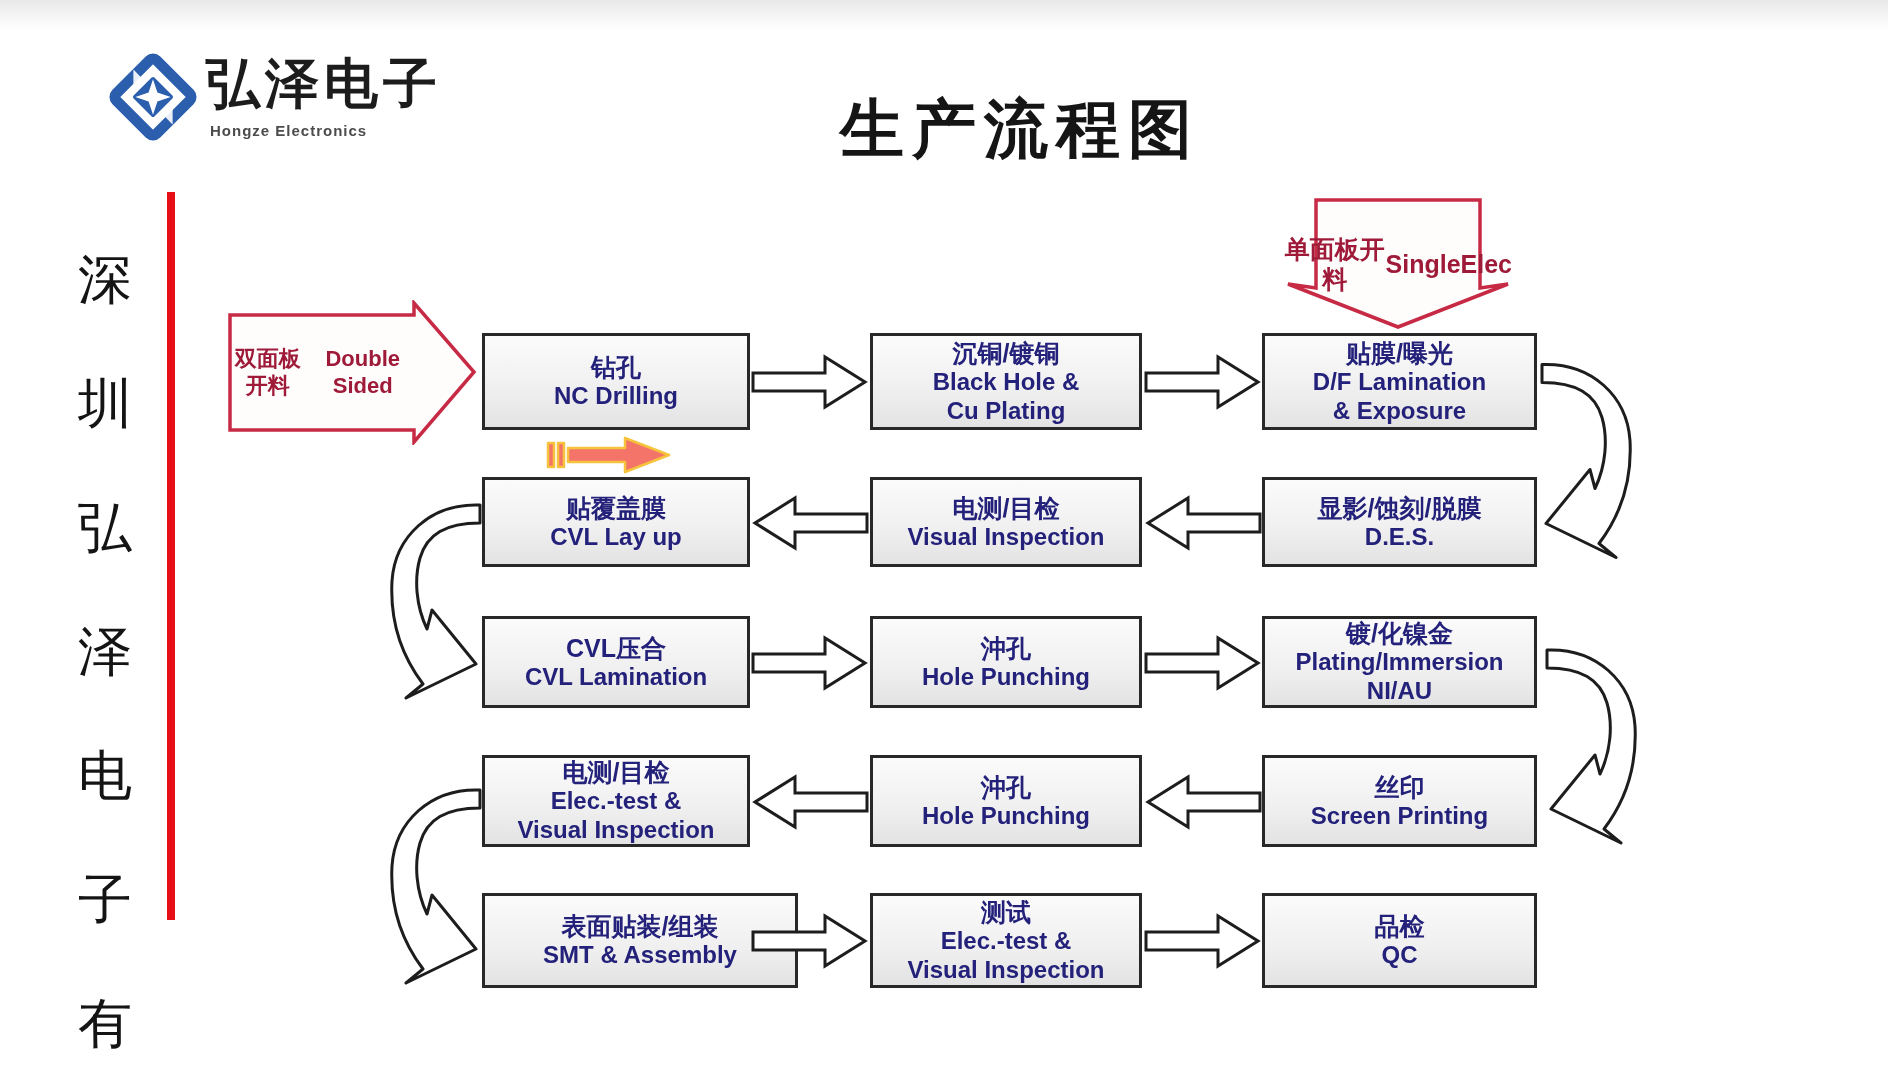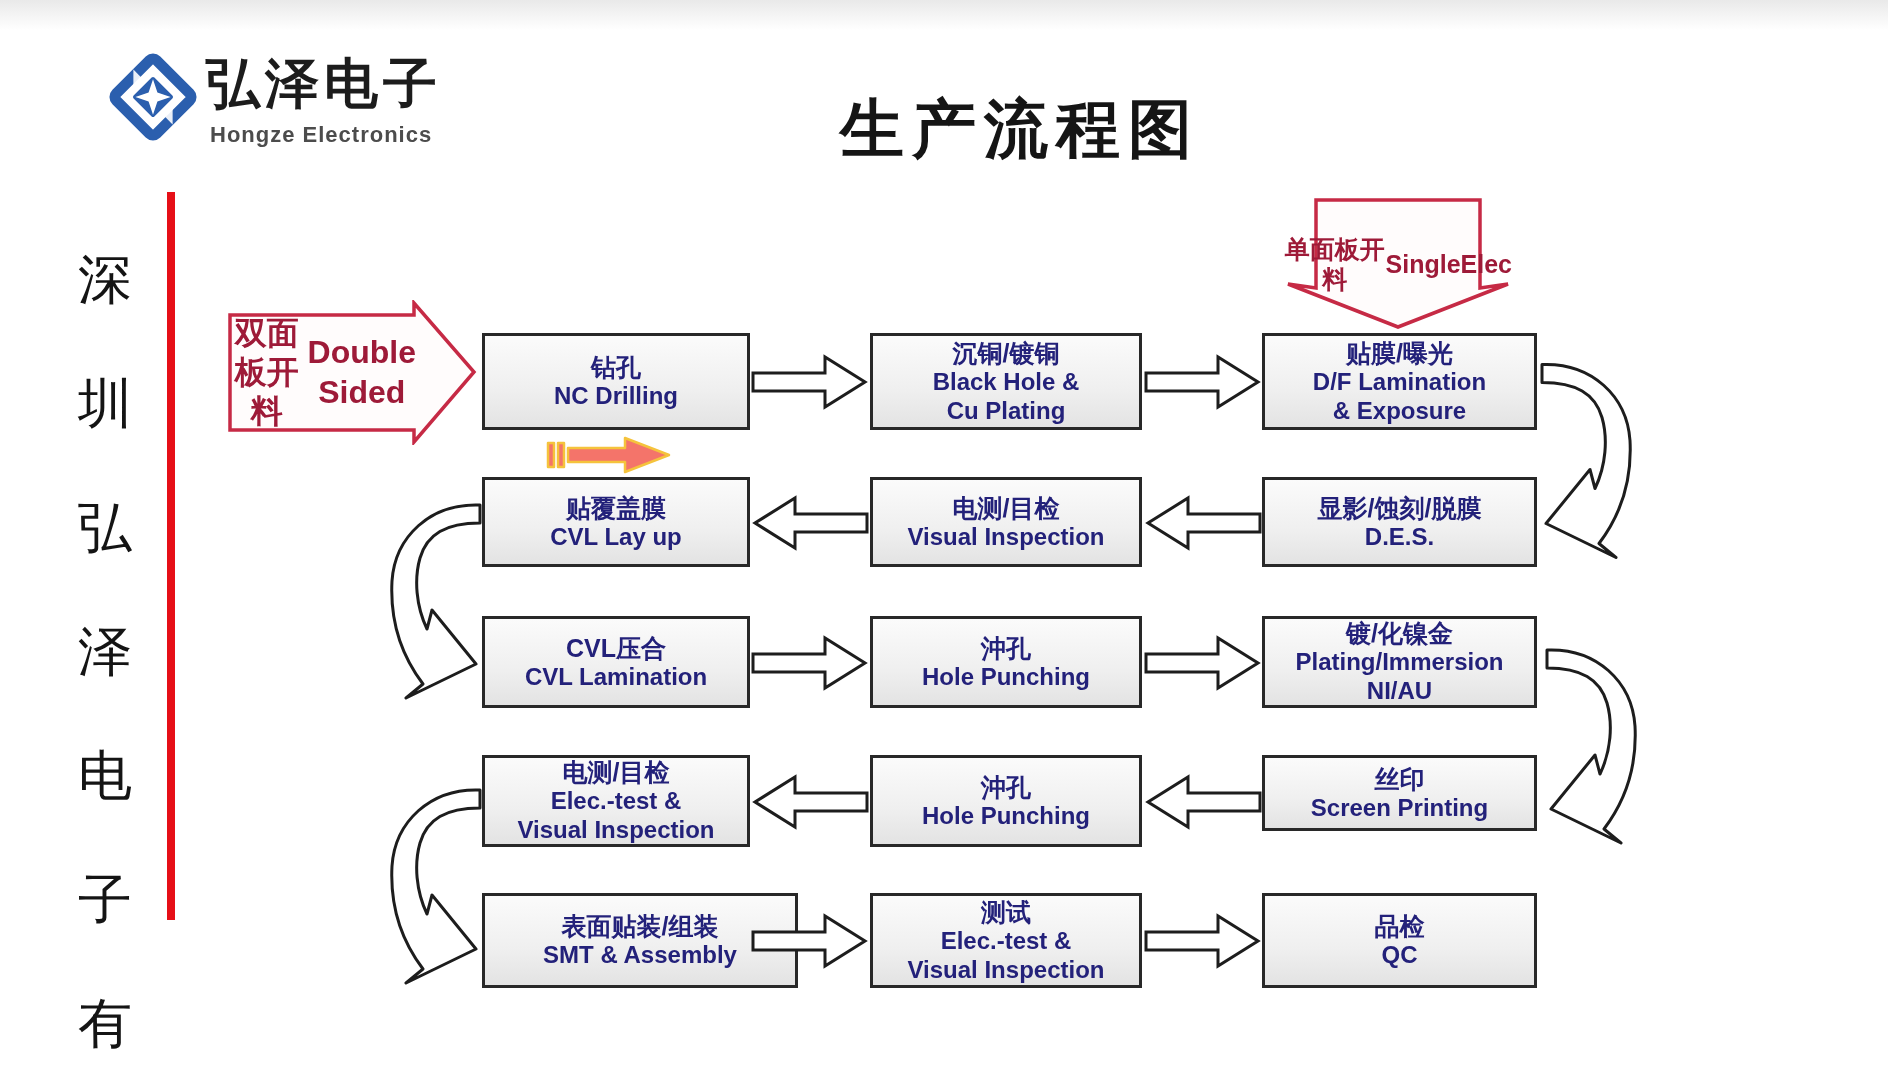--- a/index.html
+++ b/index.html
@@ -4,21 +4,21 @@
 <style>
   html,body{margin:0;padding:0;background:#ffffff;}
   body{font-family:"Liberation Sans","DejaVu Sans",sans-serif;}
   .stage{position:relative;width:1888px;height:1080px;background:#ffffff;overflow:hidden;}
   .top-shade{position:absolute;top:0;left:0;right:0;height:30px;
     background:linear-gradient(180deg,#e9e9e9 0%,#ffffff 100%);}
   
   .logo-mark{position:absolute;left:104px;top:48px;width:98px;height:98px;}
   .brand-cn{position:absolute;left:206px;top:48px;font-size:54px;font-weight:bold;
     color:#1c1c1c;letter-spacing:5px;white-space:nowrap;}
-  .brand-en{position:absolute;left:210px;top:122px;font-size:22px;font-weight:bold;
+  .brand-en{position:absolute;left:210px;top:122px;font-size:15px;font-weight:bold;
     color:#4c4c4c;letter-spacing:1px;white-space:nowrap;}
   .page-title{position:absolute;left:700px;top:86px;width:500px;text-align:right;
     font-size:64px;font-weight:bold;color:#151515;letter-spacing:8px;white-space:nowrap;}
   
   .red-line{position:absolute;left:167px;top:192px;width:8px;height:728px;background:#e60f17;}
   .v-col{position:absolute;left:74px;top:218px;width:62px;display:flex;flex-direction:column;}
   .v-char{height:124px;display:flex;align-items:center;justify-content:center;
     font-size:54px;color:#141414;}
   
   .box{position:absolute;box-sizing:border-box;border:3px solid #282828;
@@ -27,21 +27,21 @@
     color:#23217a;font-weight:bold;text-align:center;line-height:1.2;}
   .box .cn{font-size:25px;}
   .box .en{font-size:24px;}
   .arr{position:absolute;}
   
   .entry{position:absolute;color:#9e1a38;font-weight:bold;text-align:center;}
   .entry svg{position:absolute;left:0;top:0;}
   .entry .txt{position:relative;display:flex;flex-direction:row;align-items:center;
     justify-content:center;height:100%;line-height:1.22;}
   .entry-ds{left:226px;top:300px;width:252px;height:145px;}
-  .entry-ds .txt{padding-right:62px;font-size:32px;}
+  .entry-ds .txt{padding-right:62px;font-size:22px;}
   .entry-ss{left:1284px;top:197px;width:228px;height:134px;}
   .entry-ss .txt{padding-bottom:28px;font-size:25px;}
 </style>
 </head>
 <body>
 
 <div class="stage">
   <div class="top-shade"></div>
 
   <svg class="logo-mark" viewBox="0 0 100 100">
@@ -140,21 +140,21 @@
 
   <div class="box" style="left:482px;top:755px;width:268px;height:92px">
     <span class="cn">电测/目检</span>
     <span class="en">Elec.-test &amp;</span>
     <span class="en">Visual Inspection</span>
   </div>
   <div class="box" style="left:870px;top:755px;width:272px;height:92px">
     <span class="cn">沖孔</span>
     <span class="en">Hole Punching</span>
   </div>
-  <div class="box" style="left:1262px;top:755px;width:275px;height:76px">
+  <div class="box" style="left:1262px;top:755px;width:275px;height:92px">
     <span class="cn">丝印</span>
     <span class="en">Screen Printing</span>
   </div>
 
   <div class="box" style="left:482px;top:893px;width:316px;height:95px">
     <span class="cn">表面贴装/组装</span>
     <span class="en">SMT &amp; Assembly</span>
   </div>
   <div class="box" style="left:870px;top:893px;width:272px;height:95px">
     <span class="cn">测试</span>

